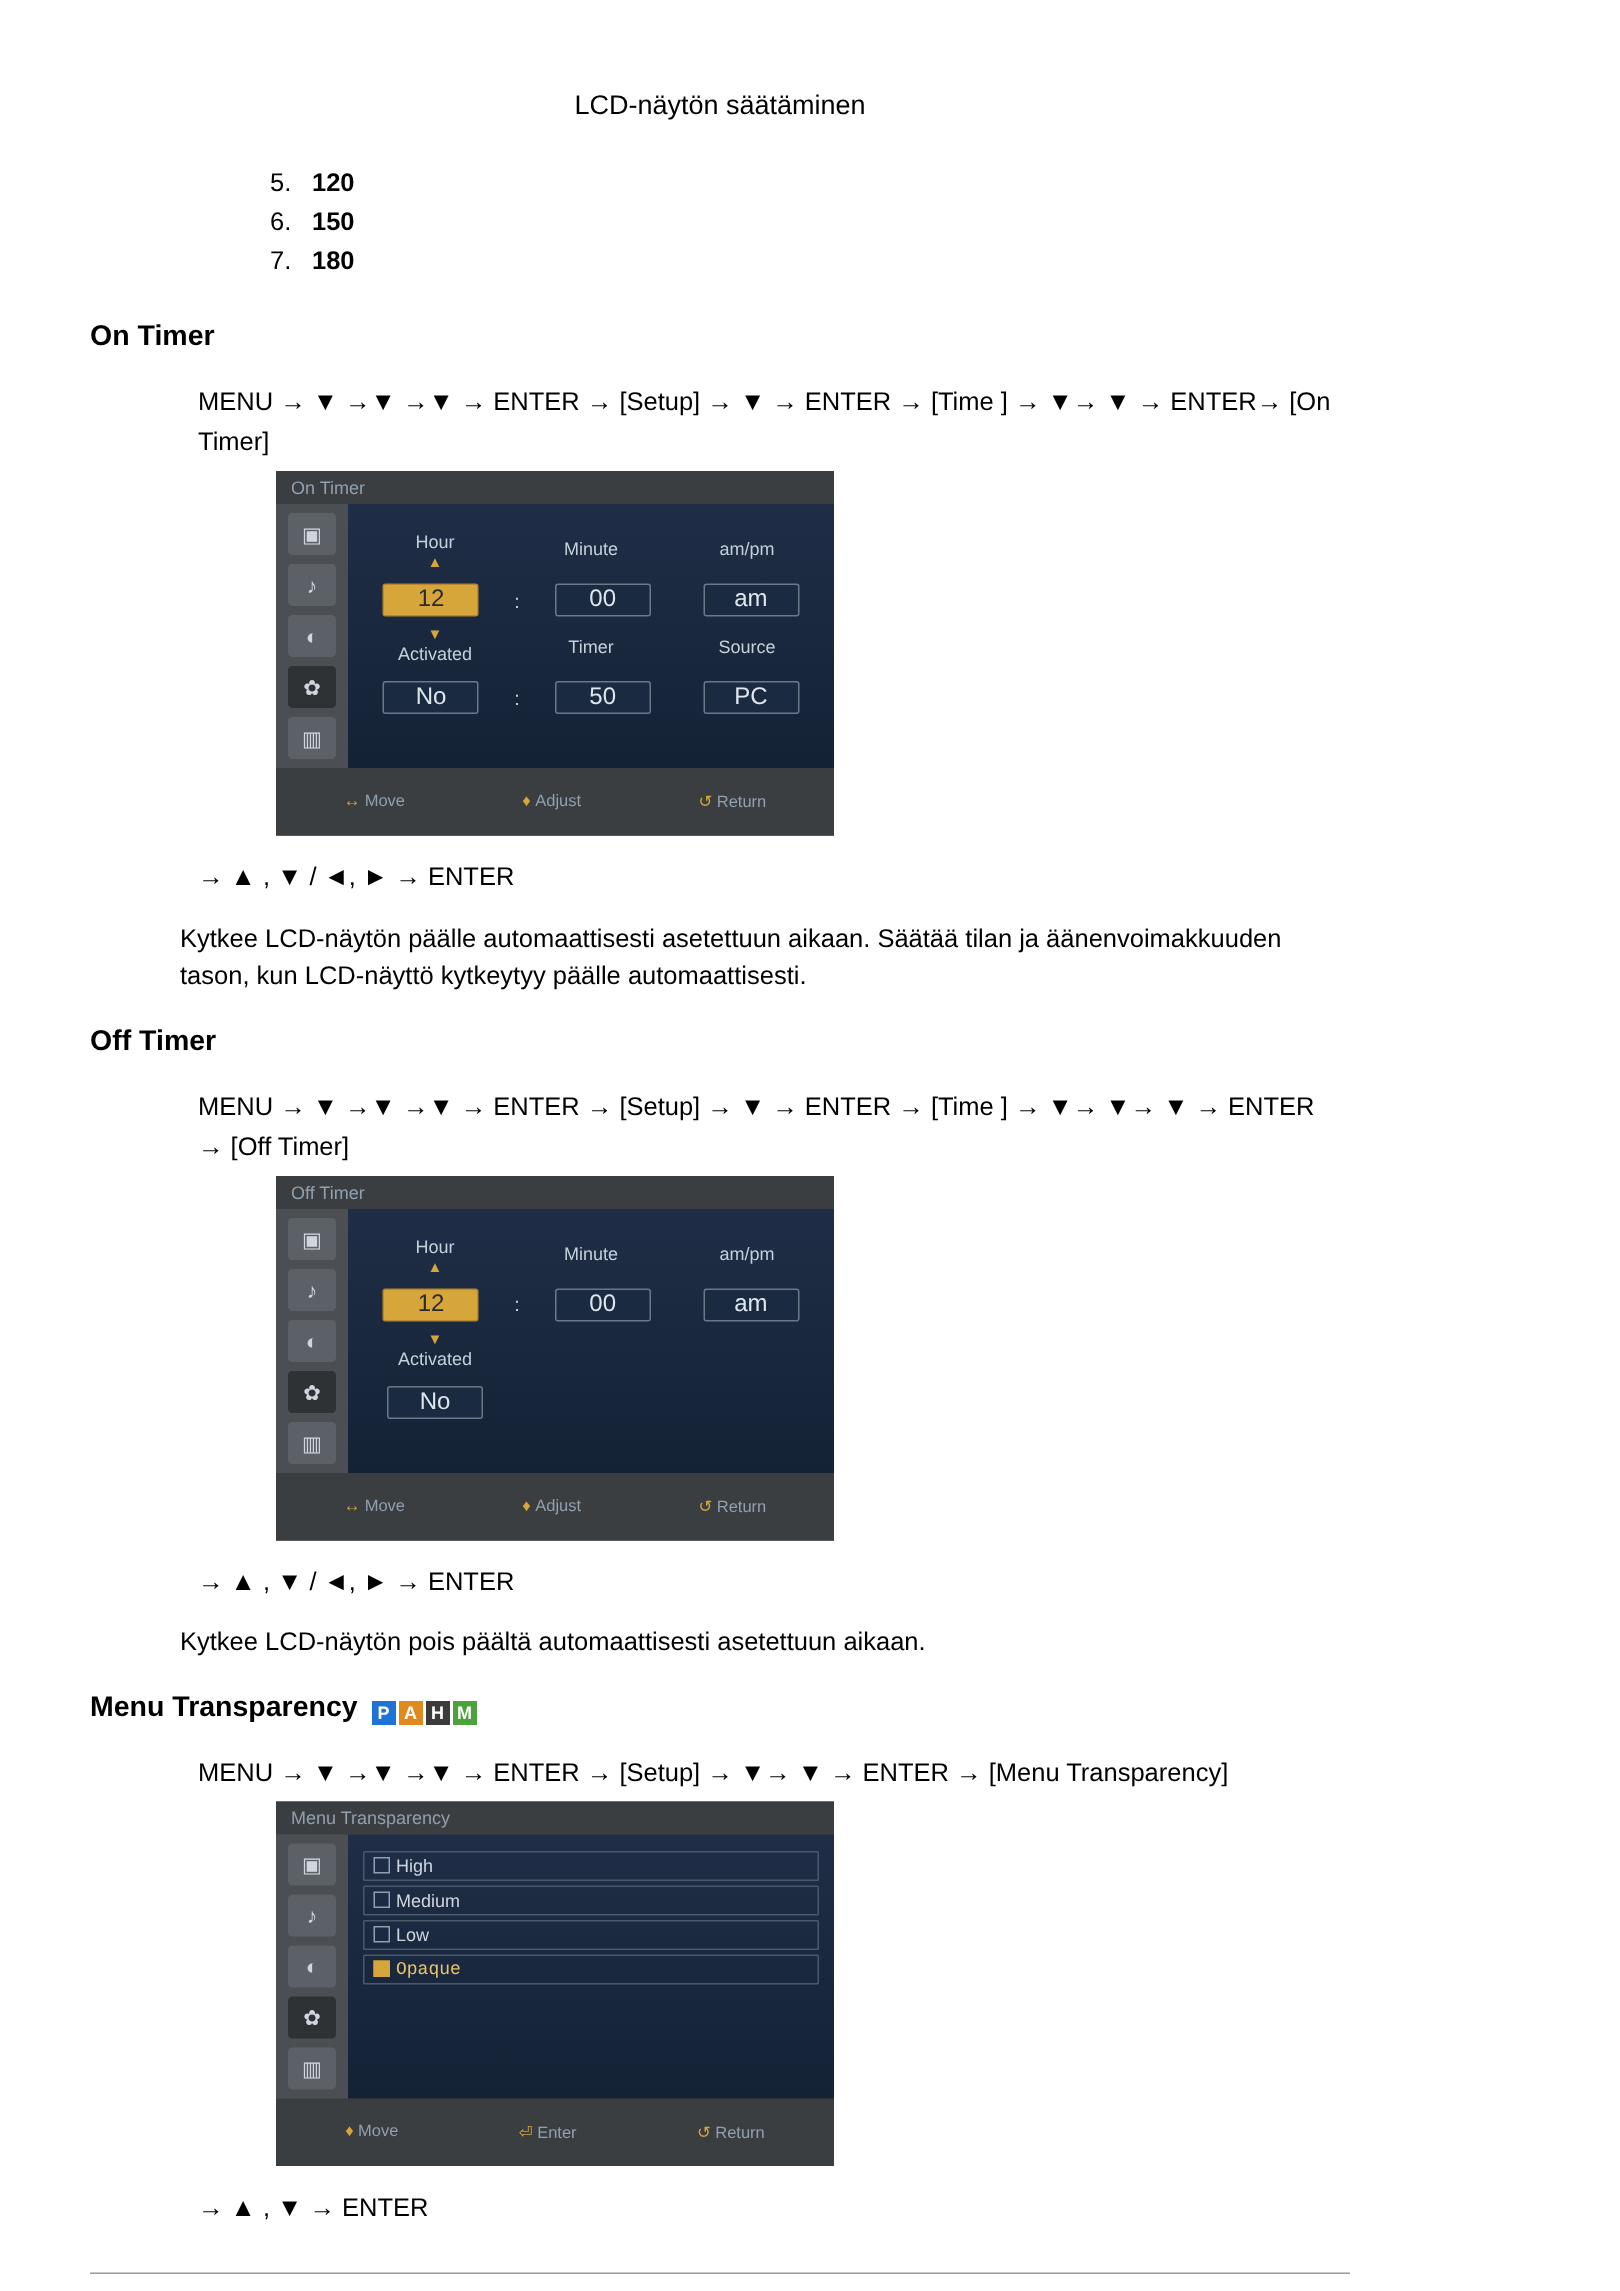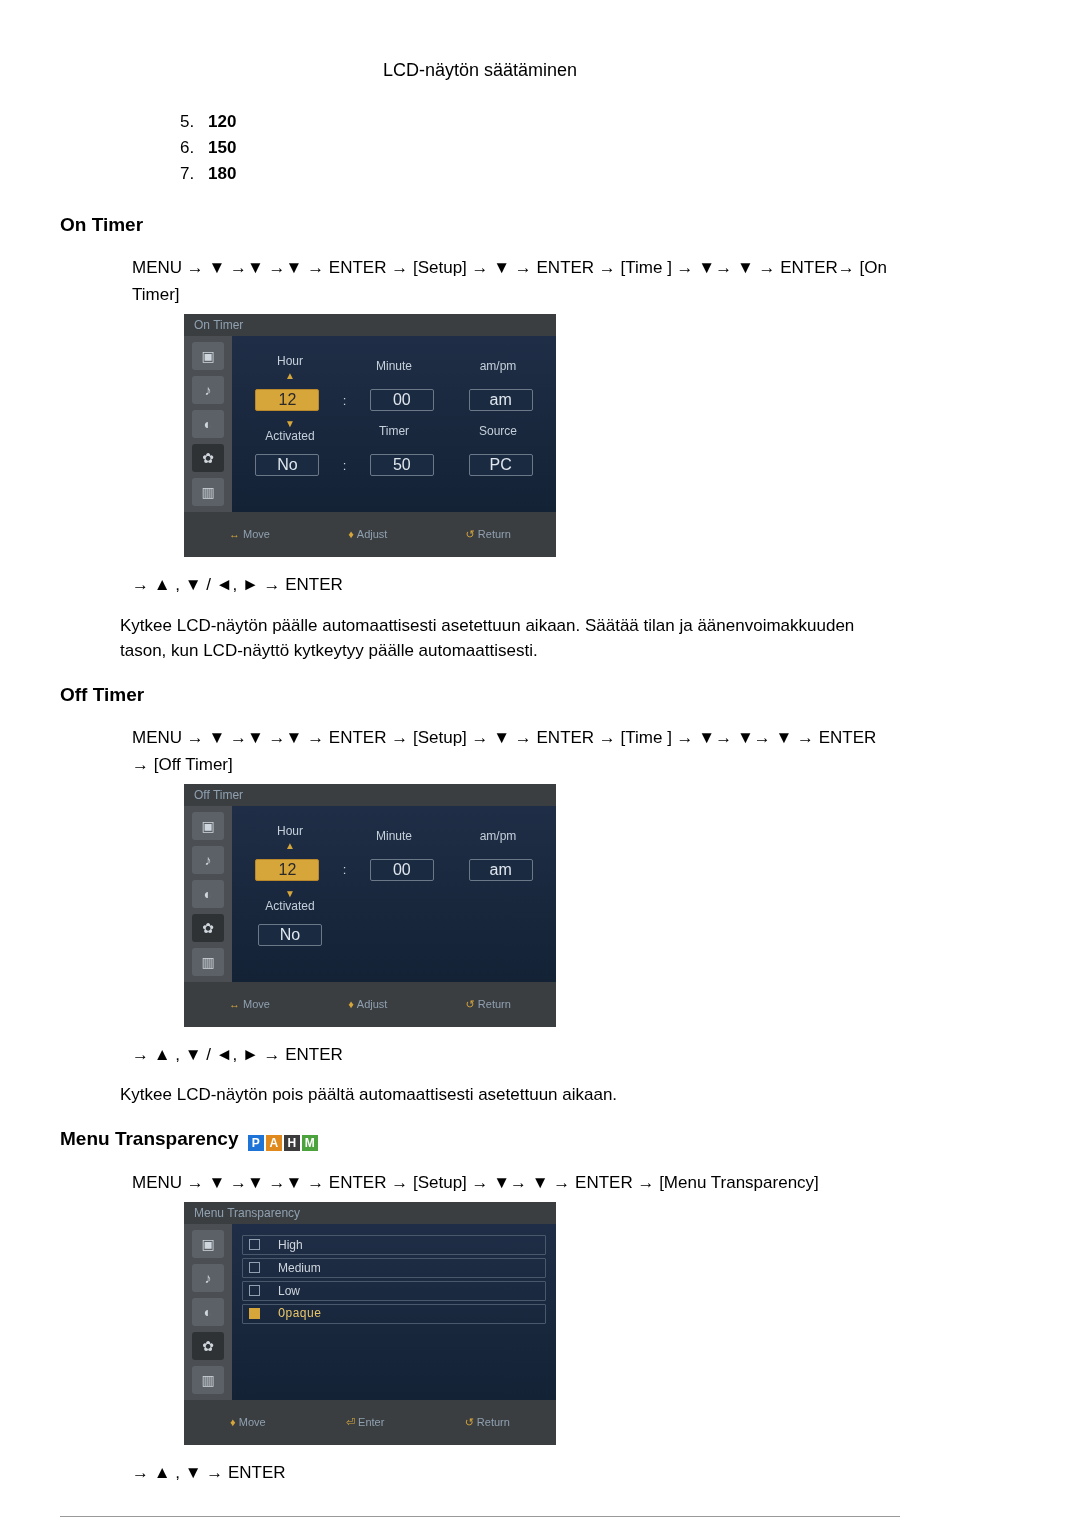--- a/index.html
+++ b/index.html
@@ -160,21 +160,21 @@
   }
   .osd-listitem {
     border:1px solid #4a586c;
     border-radius:1px;
     padding:2px 6px;
     margin:3px 0;
     font-size:12px;
     color:#cfd6dd;
     display:flex;
     align-items:center;
-    gap:18px;
+    gap:4px;
   }
   .chk {
     width:9px;height:9px;border:1px solid #8fa0b0;display:inline-block;
   }
   .chk.on { background:#d6a63a;border-color:#d6a63a; }
   .osd-listitem.sel { color:#e8c56a;font-family:Liberation Mono, monospace; }
   
   .tag-row { display:inline-flex; gap:2px; margin-left:4px; vertical-align:-2px;}
   .tag {
     display:inline-block;

